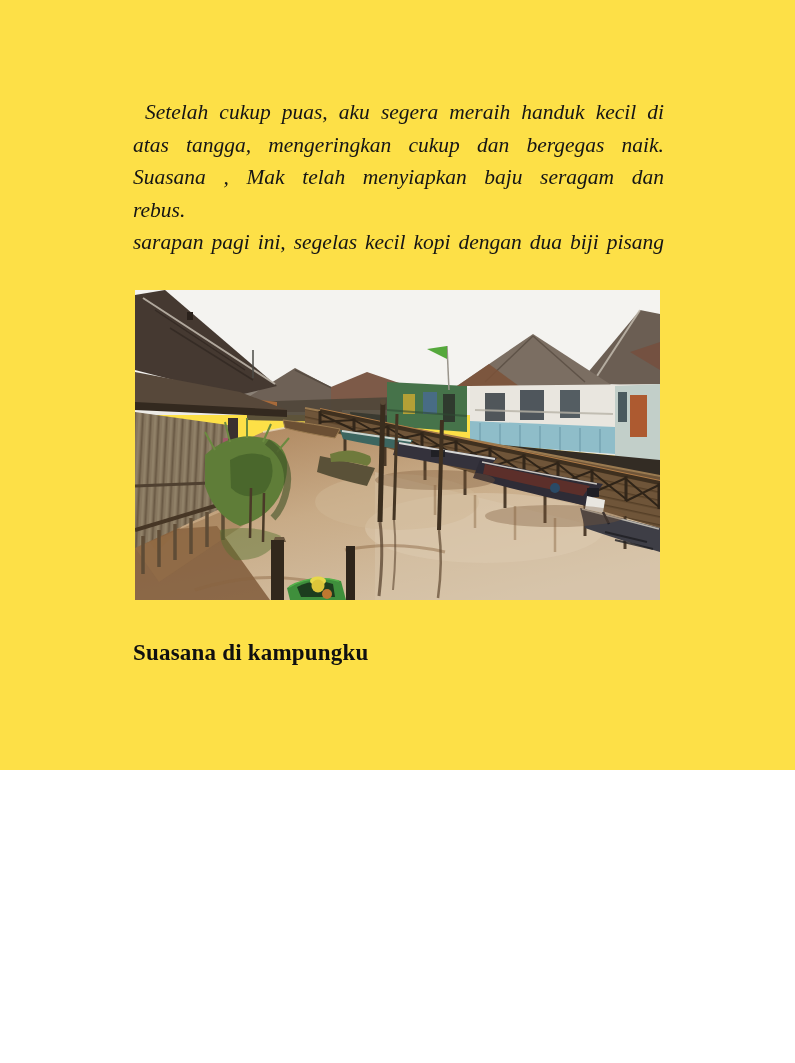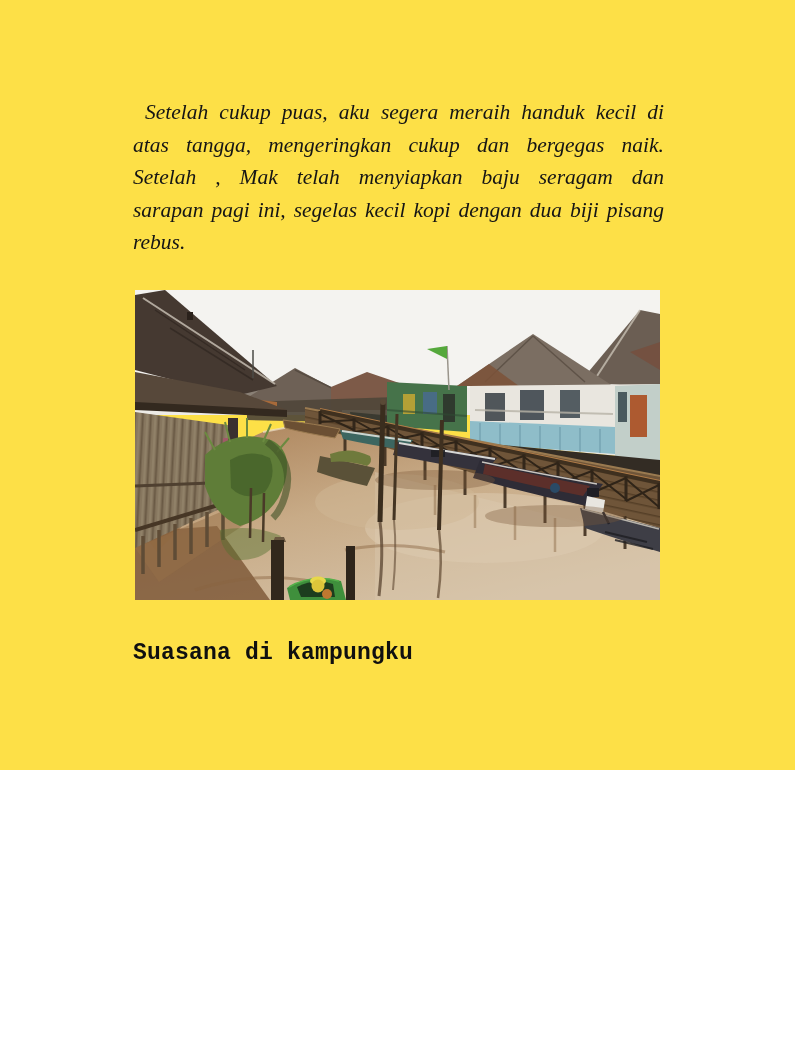--- a/index.html
+++ b/index.html
@@ -15,38 +15,38 @@
     text-align:justify;text-align-last:justify;word-spacing:1px;
   }
   .para-line.first{text-indent:12px;}
   .para-line.last{text-align-last:left;}
   .photo{
     position:absolute;left:135px;top:290px;width:525px;height:310px;
   }
   .photo svg{display:block;width:525px;height:310px;}
   .caption{
     position:absolute;left:133px;top:640px;
-    font-weight:bold;font-size:23px;color:#101010;letter-spacing:.2px;font-family:Liberation Mono, monospace;
+    font-weight:bold;font-size:23px;color:#101010;letter-spacing:.2px;
   }
   .pagenum{
     position:absolute;left:0;top:1012px;width:100%;text-align:center;
     font-size:17px;color:#5a5a5a;
   }
 </style>
 </head>
 <body>
 
 <div class="page">
 
   <div class="paragraph">
     <div class="para-line first">Setelah cukup puas,  aku segera meraih handuk kecil di</div>
     <div class="para-line">atas tangga,  mengeringkan cukup dan bergegas naik.</div>
-    <div class="para-line">Setelah , Mak telah menyiapkan  baju seragam dan</div>
+    <div class="para-line">Suasana , Mak telah menyiapkan  baju seragam dan</div>
+    <div class="para-line last">rebus.</div>
     <div class="para-line">sarapan pagi ini,  segelas kecil kopi dengan dua biji pisang</div>
-    <div class="para-line last">rebus.</div>
   </div>
 
   <div class="photo" aria-label="Kampung scene: wooden stilt houses and boats moored along a muddy brown canal with a plank boardwalk">
     <svg viewBox="0 0 525 310" preserveAspectRatio="none">
       <defs>
         <linearGradient id="waterGrad" x1="0" y1="0" x2="0.7" y2="1">
           <stop offset="0" stop-color="#a97f56"></stop>
           <stop offset="0.5" stop-color="#c8ab87"></stop>
           <stop offset="1" stop-color="#d6c3a8"></stop>
         </linearGradient>

